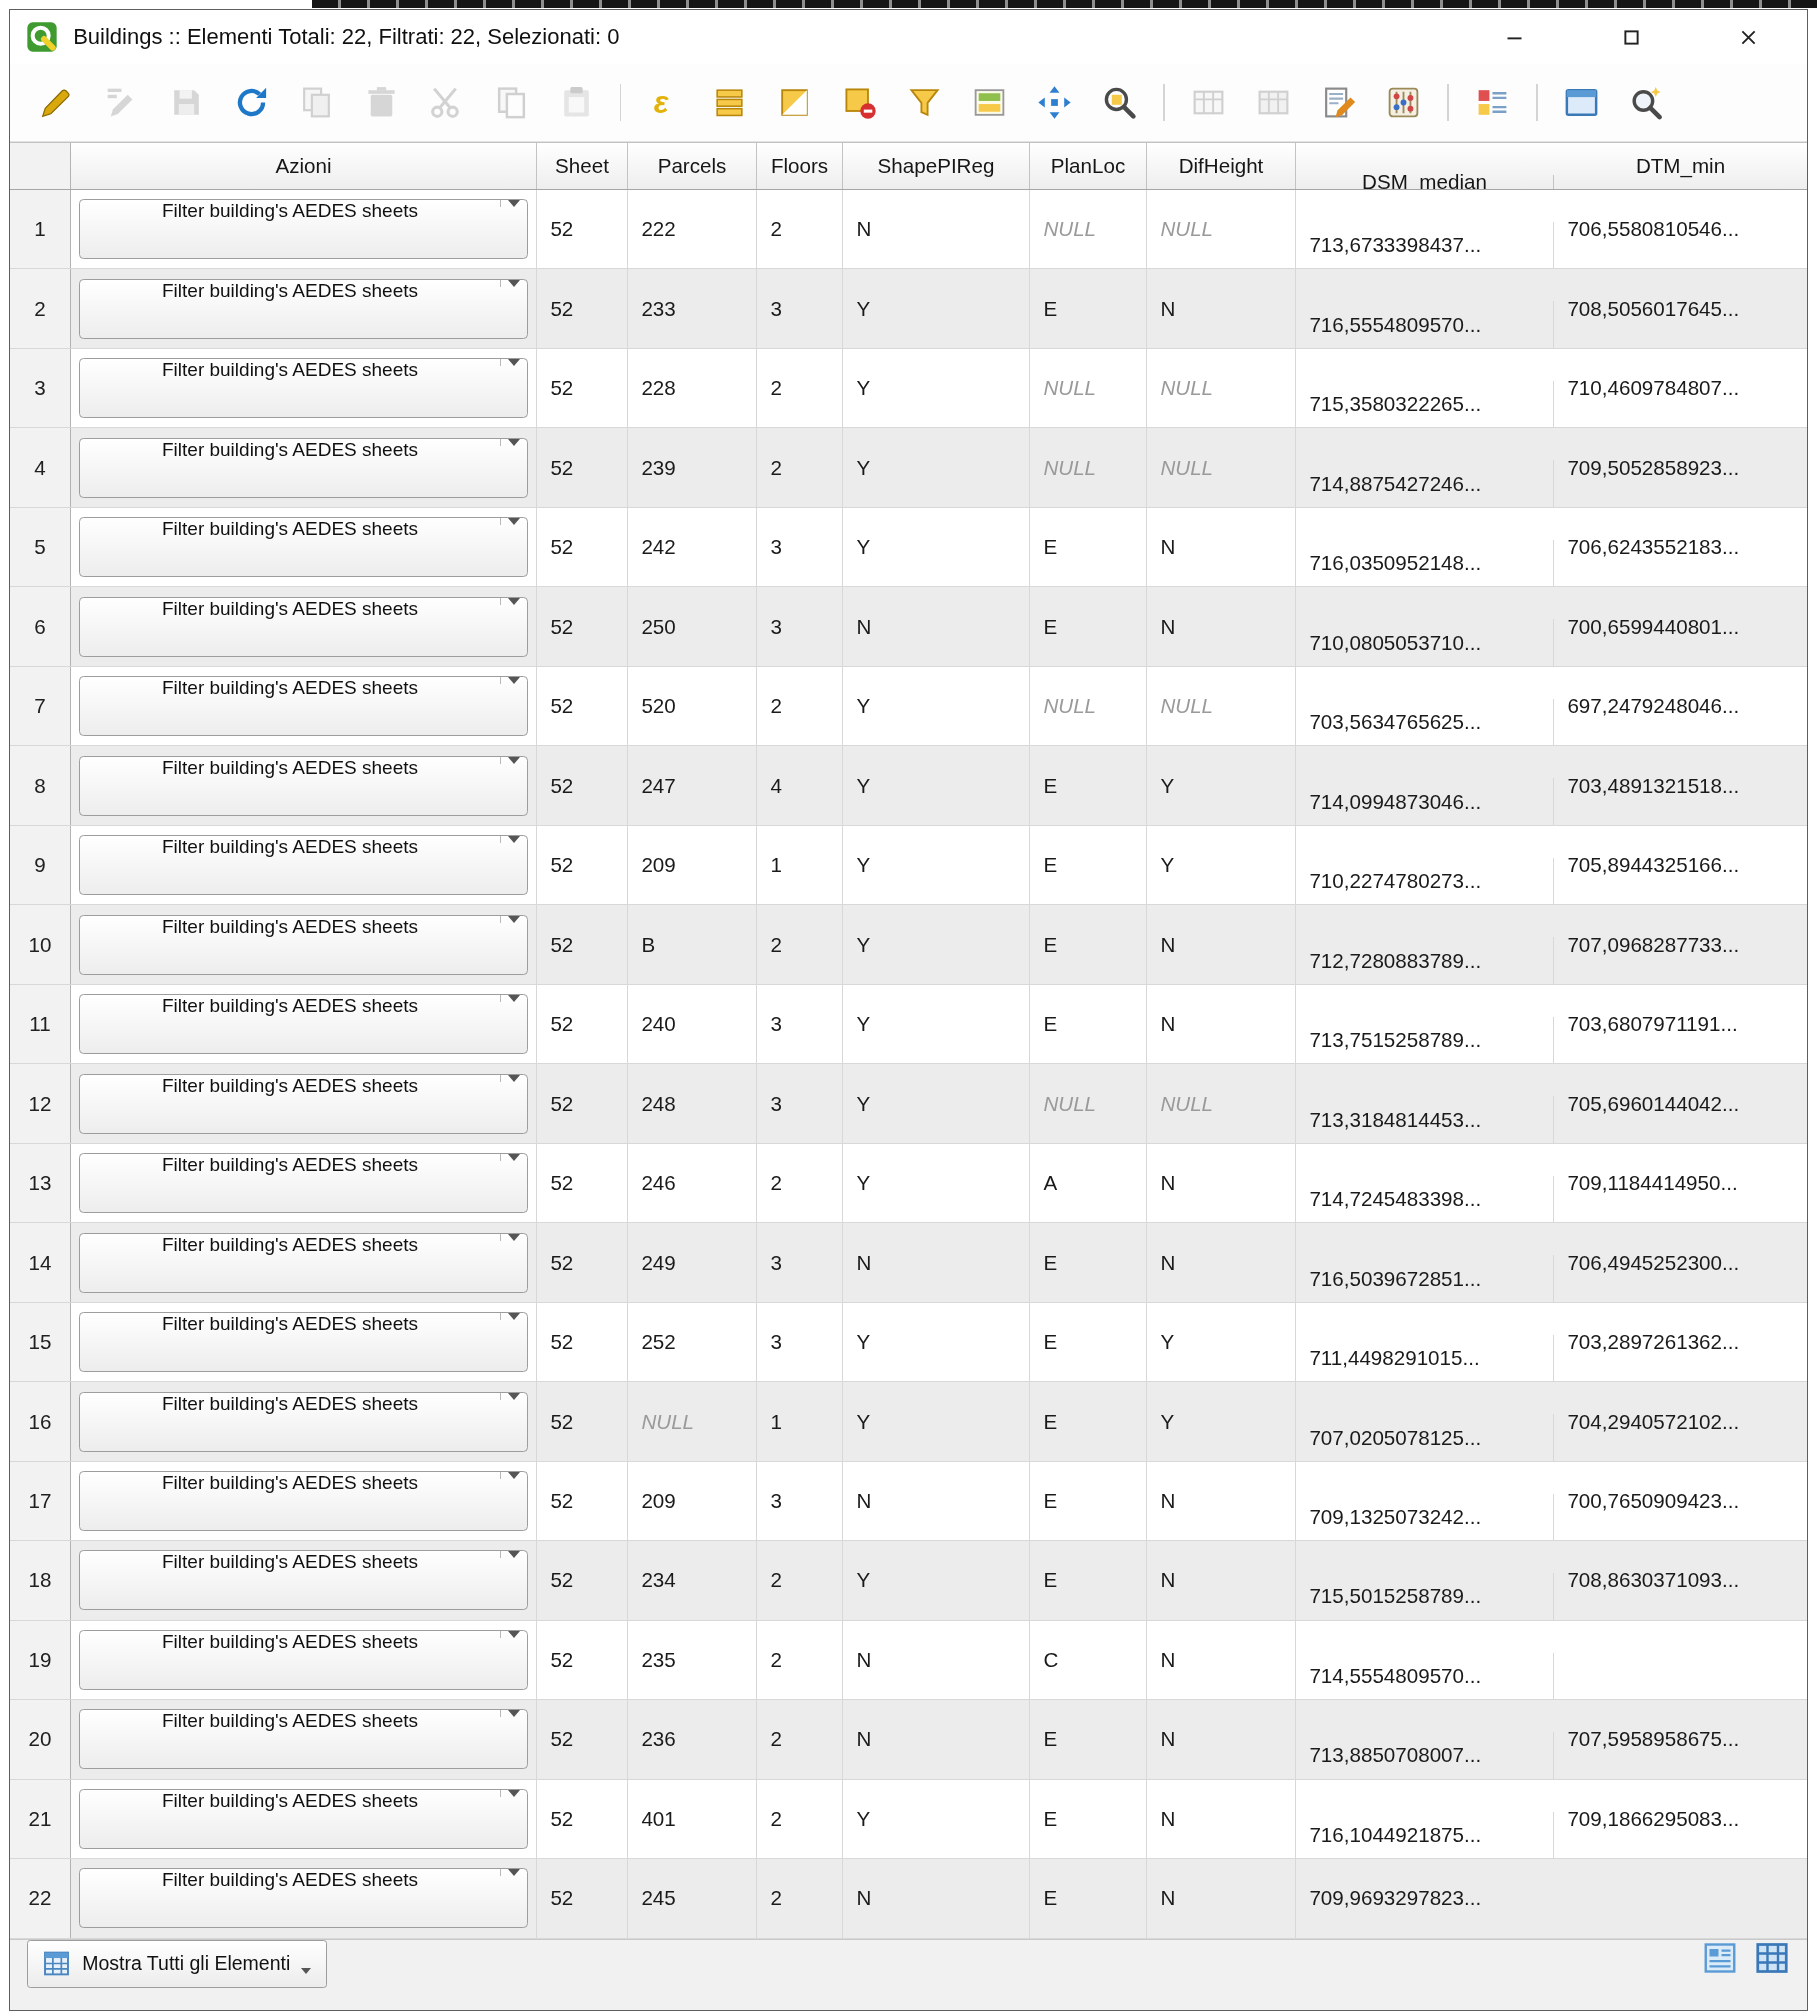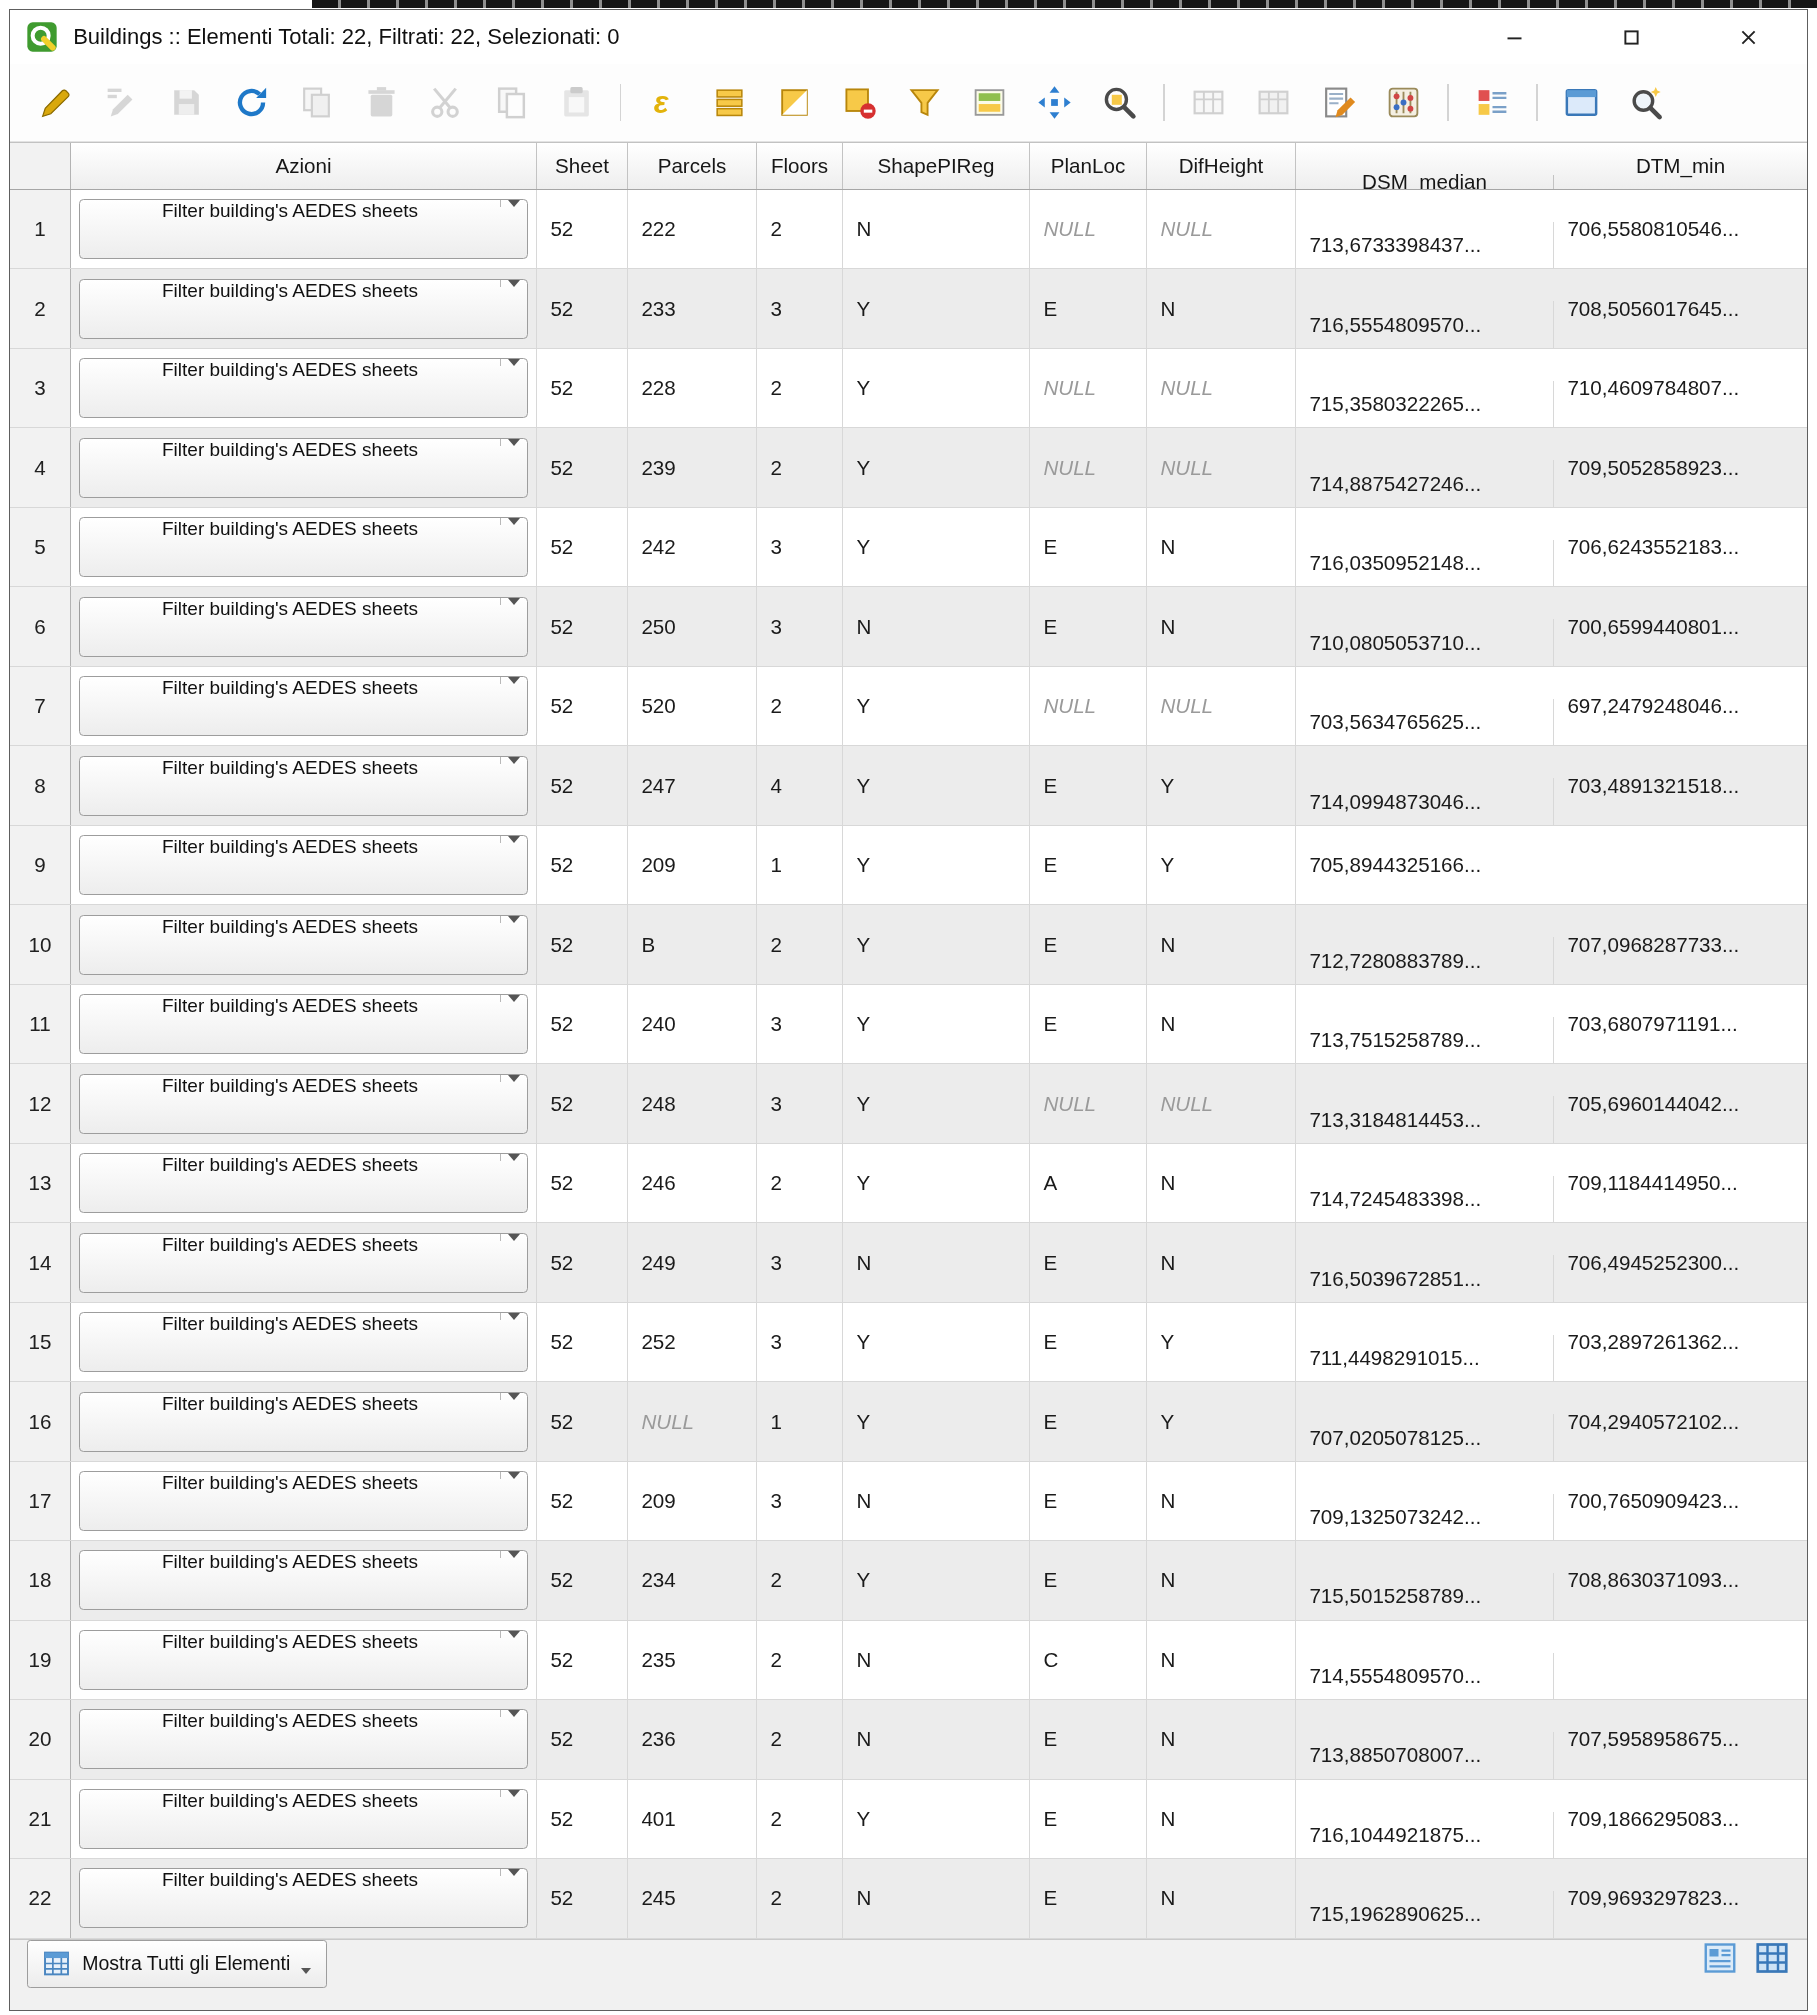--- a/index.html
+++ b/index.html
@@ -466,20 +466,21 @@
           <span class="tri-down"></span>
         </span>
       </div>
     </div>
     <div class="cell c-sheet">52</div>
     <div class="cell c-parcels">209</div>
     <div class="cell c-floors">1</div>
     <div class="cell c-shape">Y</div>
     <div class="cell c-planloc">E</div>
     <div class="cell c-difh">Y</div>
+    <div class="cell c-dsm">710,2274780273...</div>
     <div class="cell c-dtm">705,8944325166...</div>
   </div>
         <div class="row alt">
     <div class="cell c-num">10</div>
     <div class="cell c-azioni">
       <div class="action-btn">
         <span class="ab-label">Filter building's AEDES sheets</span>
         <span class="ab-drop">
           <span class="tri-down"></span>
         </span>
@@ -711,21 +712,20 @@
           <span class="tri-down"></span>
         </span>
       </div>
     </div>
     <div class="cell c-sheet">52</div>
     <div class="cell c-parcels">245</div>
     <div class="cell c-floors">2</div>
     <div class="cell c-shape">N</div>
     <div class="cell c-planloc">E</div>
     <div class="cell c-difh">N</div>
-    <div class="cell c-dsm">715,1962890625...</div>
     <div class="cell c-dtm">709,9693297823...</div>
   </div>
       </div>
   </div>
 
   <div class="footer">
     <div class="filter-btn">
       <svg viewBox="0 0 24 24">
         <rect x="2.5" y="3" width="19" height="18" fill="#e8f1fa" stroke="#4a86c0" stroke-width="1.6"></rect>
         <rect x="2.5" y="3" width="19" height="4.5" fill="#5b9bd5"></rect>

